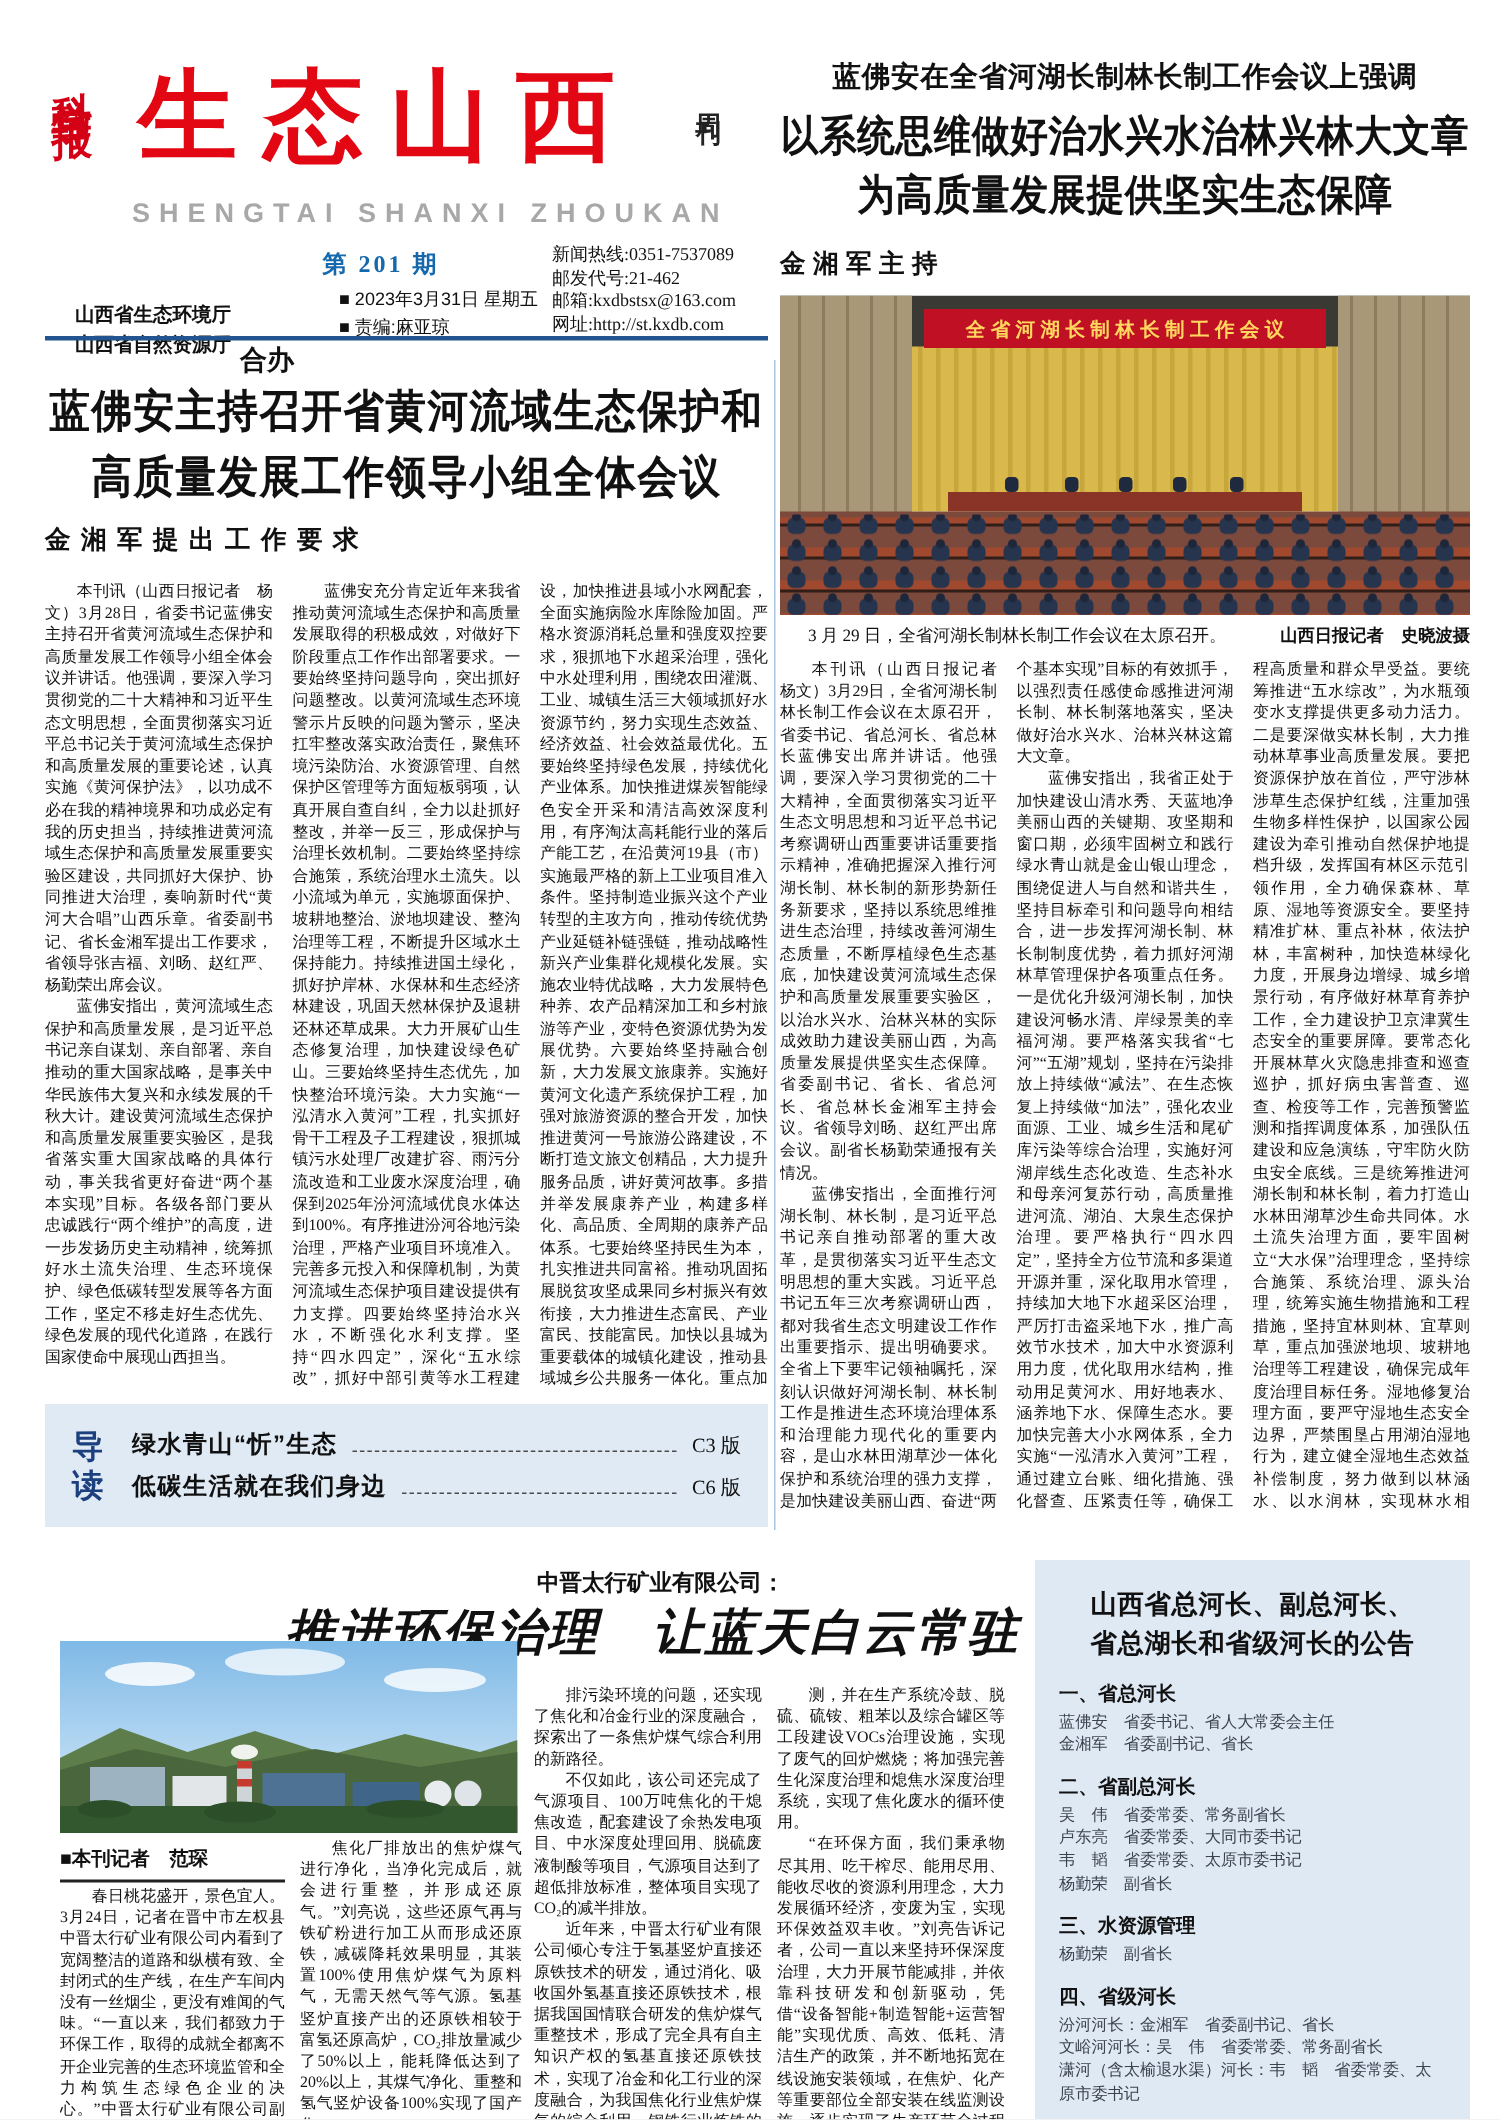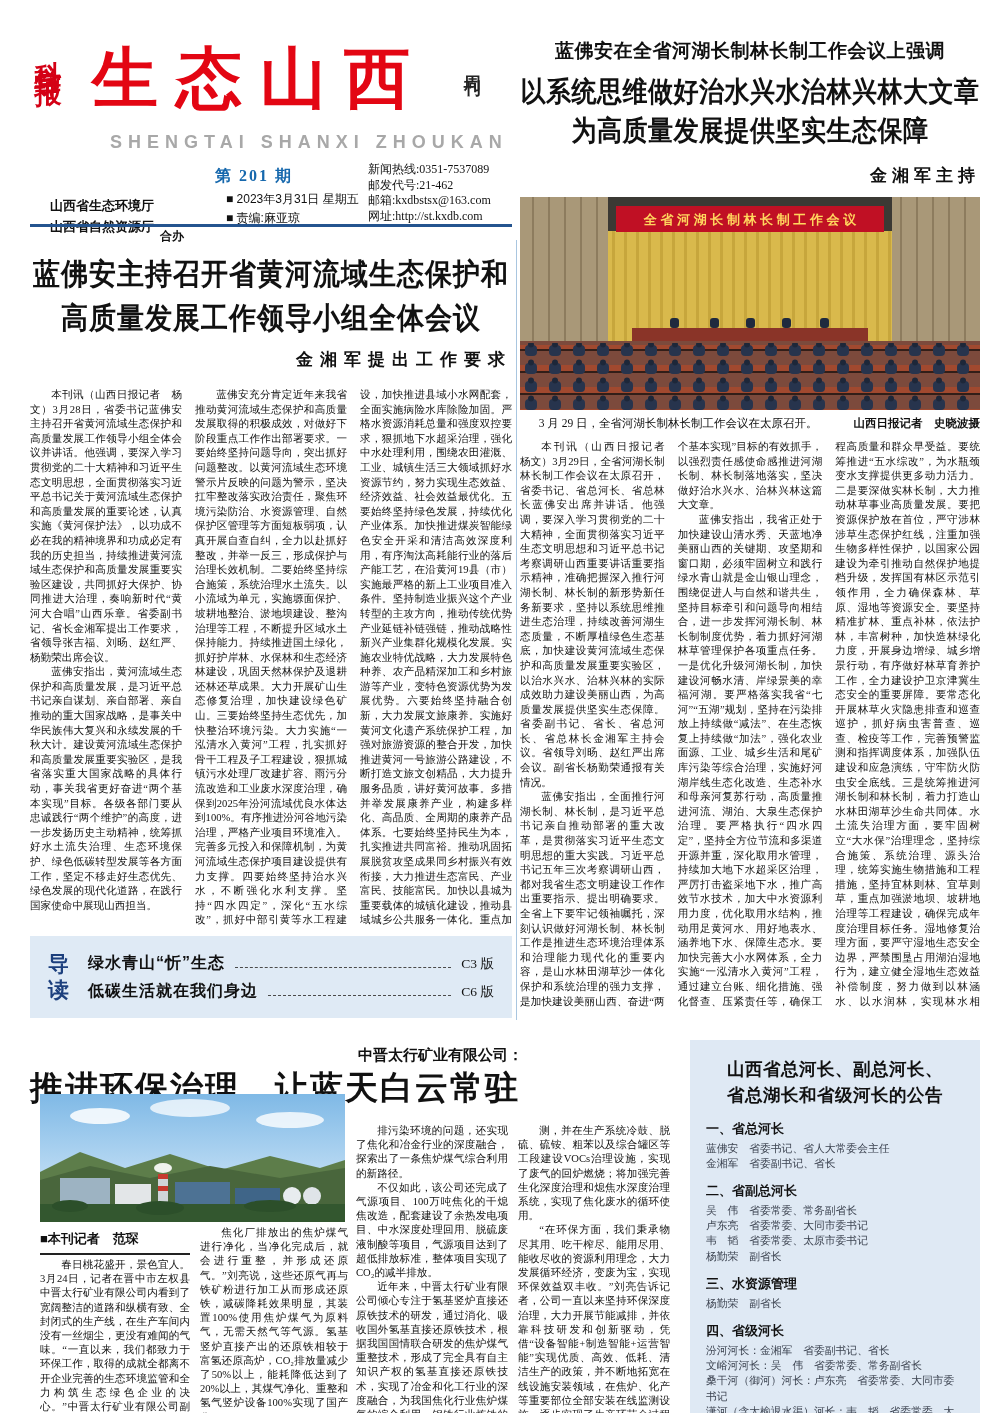--- a/index.html
+++ b/index.html
@@ -9,30 +9,30 @@
   .sans{font-family:"Liberation Sans","DejaVu Sans",sans-serif;}
 
   
   .brand-vert{writing-mode:vertical-rl;font-size:27px;font-weight:bold;color:#d40015;
               letter-spacing:6px;transform:skewY(-3deg);line-height:1;}
   .paper-title{font-size:66px;font-weight:900;color:#e30613;letter-spacing:18px;line-height:1;white-space:nowrap;}
   .weekly{writing-mode:vertical-rl;font-size:17px;font-weight:bold;color:#222;letter-spacing:5px;line-height:1.1;}
   .pinyin{font-size:18px;font-weight:bold;color:#a8a8a8;letter-spacing:6px;white-space:nowrap;}
   .issue{font-size:16px;font-weight:bold;color:#1668ad;letter-spacing:2px;}
   .org-line{font-size:13px;font-weight:bold;line-height:1.55;}
-  .coop{font-size:12px;font-weight:bold;margin-left:6px;margin-top:40px;}
+  .coop{font-size:18px;font-weight:bold;margin-left:6px;margin-top:40px;}
   .meta{font-size:12px;line-height:1.6;}
   .contact{font-size:12px;line-height:15.5px;white-space:nowrap;}
   .mast-rule{background:#24548f;height:3px;}
   .vdivider{width:1px;background:#a9c6e0;}
 
   
   .kicker-r{font-size:19px;font-weight:900;text-align:center;letter-spacing:0.5px;}
   .head-r{font-size:25px;font-weight:900;text-align:center;line-height:35px;letter-spacing:0.5px;transform:scaleY(1.12);transform-origin:top;}
-  .subhead{font-size:17px;font-weight:bold;text-align:right;letter-spacing:5px;}
+  .subhead{font-size:17px;font-weight:bold;text-align:left;letter-spacing:5px;}
   .head-l{font-size:27px;font-weight:900;text-align:center;line-height:40px;letter-spacing:1px;transform:scaleY(1.1);transform-origin:top;}
 
   
   .cols{column-gap:13px;overflow:hidden;text-align:justify;font-size:10.6px;line-height:14.6px;}
   .cols3{column-count:3;}
   .cols p{margin:0;text-indent:2em;}
   .colblock{overflow:hidden;text-align:justify;font-size:10.6px;line-height:14.2px;}
   .colblock p{margin:0;text-indent:2em;}
 
   
@@ -43,40 +43,40 @@
   .guide{background:#dfeaf5;display:flex;align-items:center;padding:0 18px;box-sizing:border-box;}
   .guide-label{font-size:21px;font-weight:900;color:#1c3f7d;line-height:1.25;width:40px;}
   .guide-items{flex:1;}
   .guide-item{display:flex;align-items:baseline;margin:7px 0;}
   .gi-title{font-size:16px;font-weight:900;letter-spacing:1px;font-family:"Liberation Sans","DejaVu Sans",sans-serif;}
   .gi-leader{flex:1;border-bottom:1.5px dashed #4a4a4a;margin:0 10px;height:11px;}
   .gi-page{font-size:13.5px;}
 
   
   .kicker-b{font-size:15px;font-weight:bold;font-family:Liberation Serif, serif;}
-  .head-b{font-size:33px;font-weight:900;letter-spacing:2px;text-align:left;white-space:nowrap;}
+  .head-b{font-size:33px;font-weight:900;letter-spacing:2px;text-align:right;white-space:nowrap;font-style:italic;}
   .byline{font-size:13px;font-weight:bold;border-bottom:2px solid #222;padding-bottom:5px;}
 
   
   .announce{background:#dfe9f4;box-sizing:border-box;padding:16px 16px 10px 16px;overflow:hidden;}
   .ann-title{font-size:17.5px;font-weight:700;text-align:center;line-height:1.5;letter-spacing:0.5px;}
   .ann-sec{margin-top:11px;}
   .ann-h{font-size:13px;font-weight:900;font-family:"Liberation Sans","DejaVu Sans",sans-serif;margin-bottom:3px;}
   .ann-e{font-size:10.8px;line-height:15.2px;color:#3c4350;}
 </style>
 </head>
 <body>
 
 <div class="page">
 
   <div class="abs" style="left:30px;top:30px;width:482px;height:198px;">
     <div class="abs brand-vert" style="left:4px;top:10px;height:150px;">科学导报</div>
     <div class="abs paper-title" style="left:62px;top:16px;">生态山西</div>
     <div class="abs weekly" style="left:432px;top:32px;height:60px;">周刊</div>
-    <div class="abs pinyin sans" style="left:80px;top:102px;">SHENGTAI SHANXI ZHOUKAN</div>
+    <div class="abs pinyin sans" style="left:58px;top:102px;">SHENGTAI SHANXI ZHOUKAN</div>
     <div class="abs issue" style="left:185px;top:136px;">第 201 期</div>
 
     <div class="abs" style="left:20px;top:158px;display:flex;align-items:center;">
       <div>
           <div class="org-line">山西省生态环境厅</div>
           <div class="org-line">山西省自然资源厅</div>
         </div>
       <div class="coop">合办</div>
     </div>
 
@@ -262,20 +262,19 @@
         <div class="ann-h">三、水资源管理</div>
         <div>
             <div class="ann-e">杨勤荣　副省长</div>
           </div>
       </div>
         <div class="ann-sec">
         <div class="ann-h">四、省级河长</div>
         <div>
             <div class="ann-e">汾河河长：金湘军　省委副书记、省长</div>
             <div class="ann-e">文峪河河长：吴　伟　省委常委、常务副省长</div>
-            <div class="ann-e">桑干河（御河）河长：卢东亮　省委常委、大同市委书记</div>
             <div class="ann-e">潇河（含太榆退水渠）河长：韦　韬　省委常委、太原市委书记</div>
           </div>
       </div>
       </div>
   </div>
 
 </div>
 
 </body></html>

